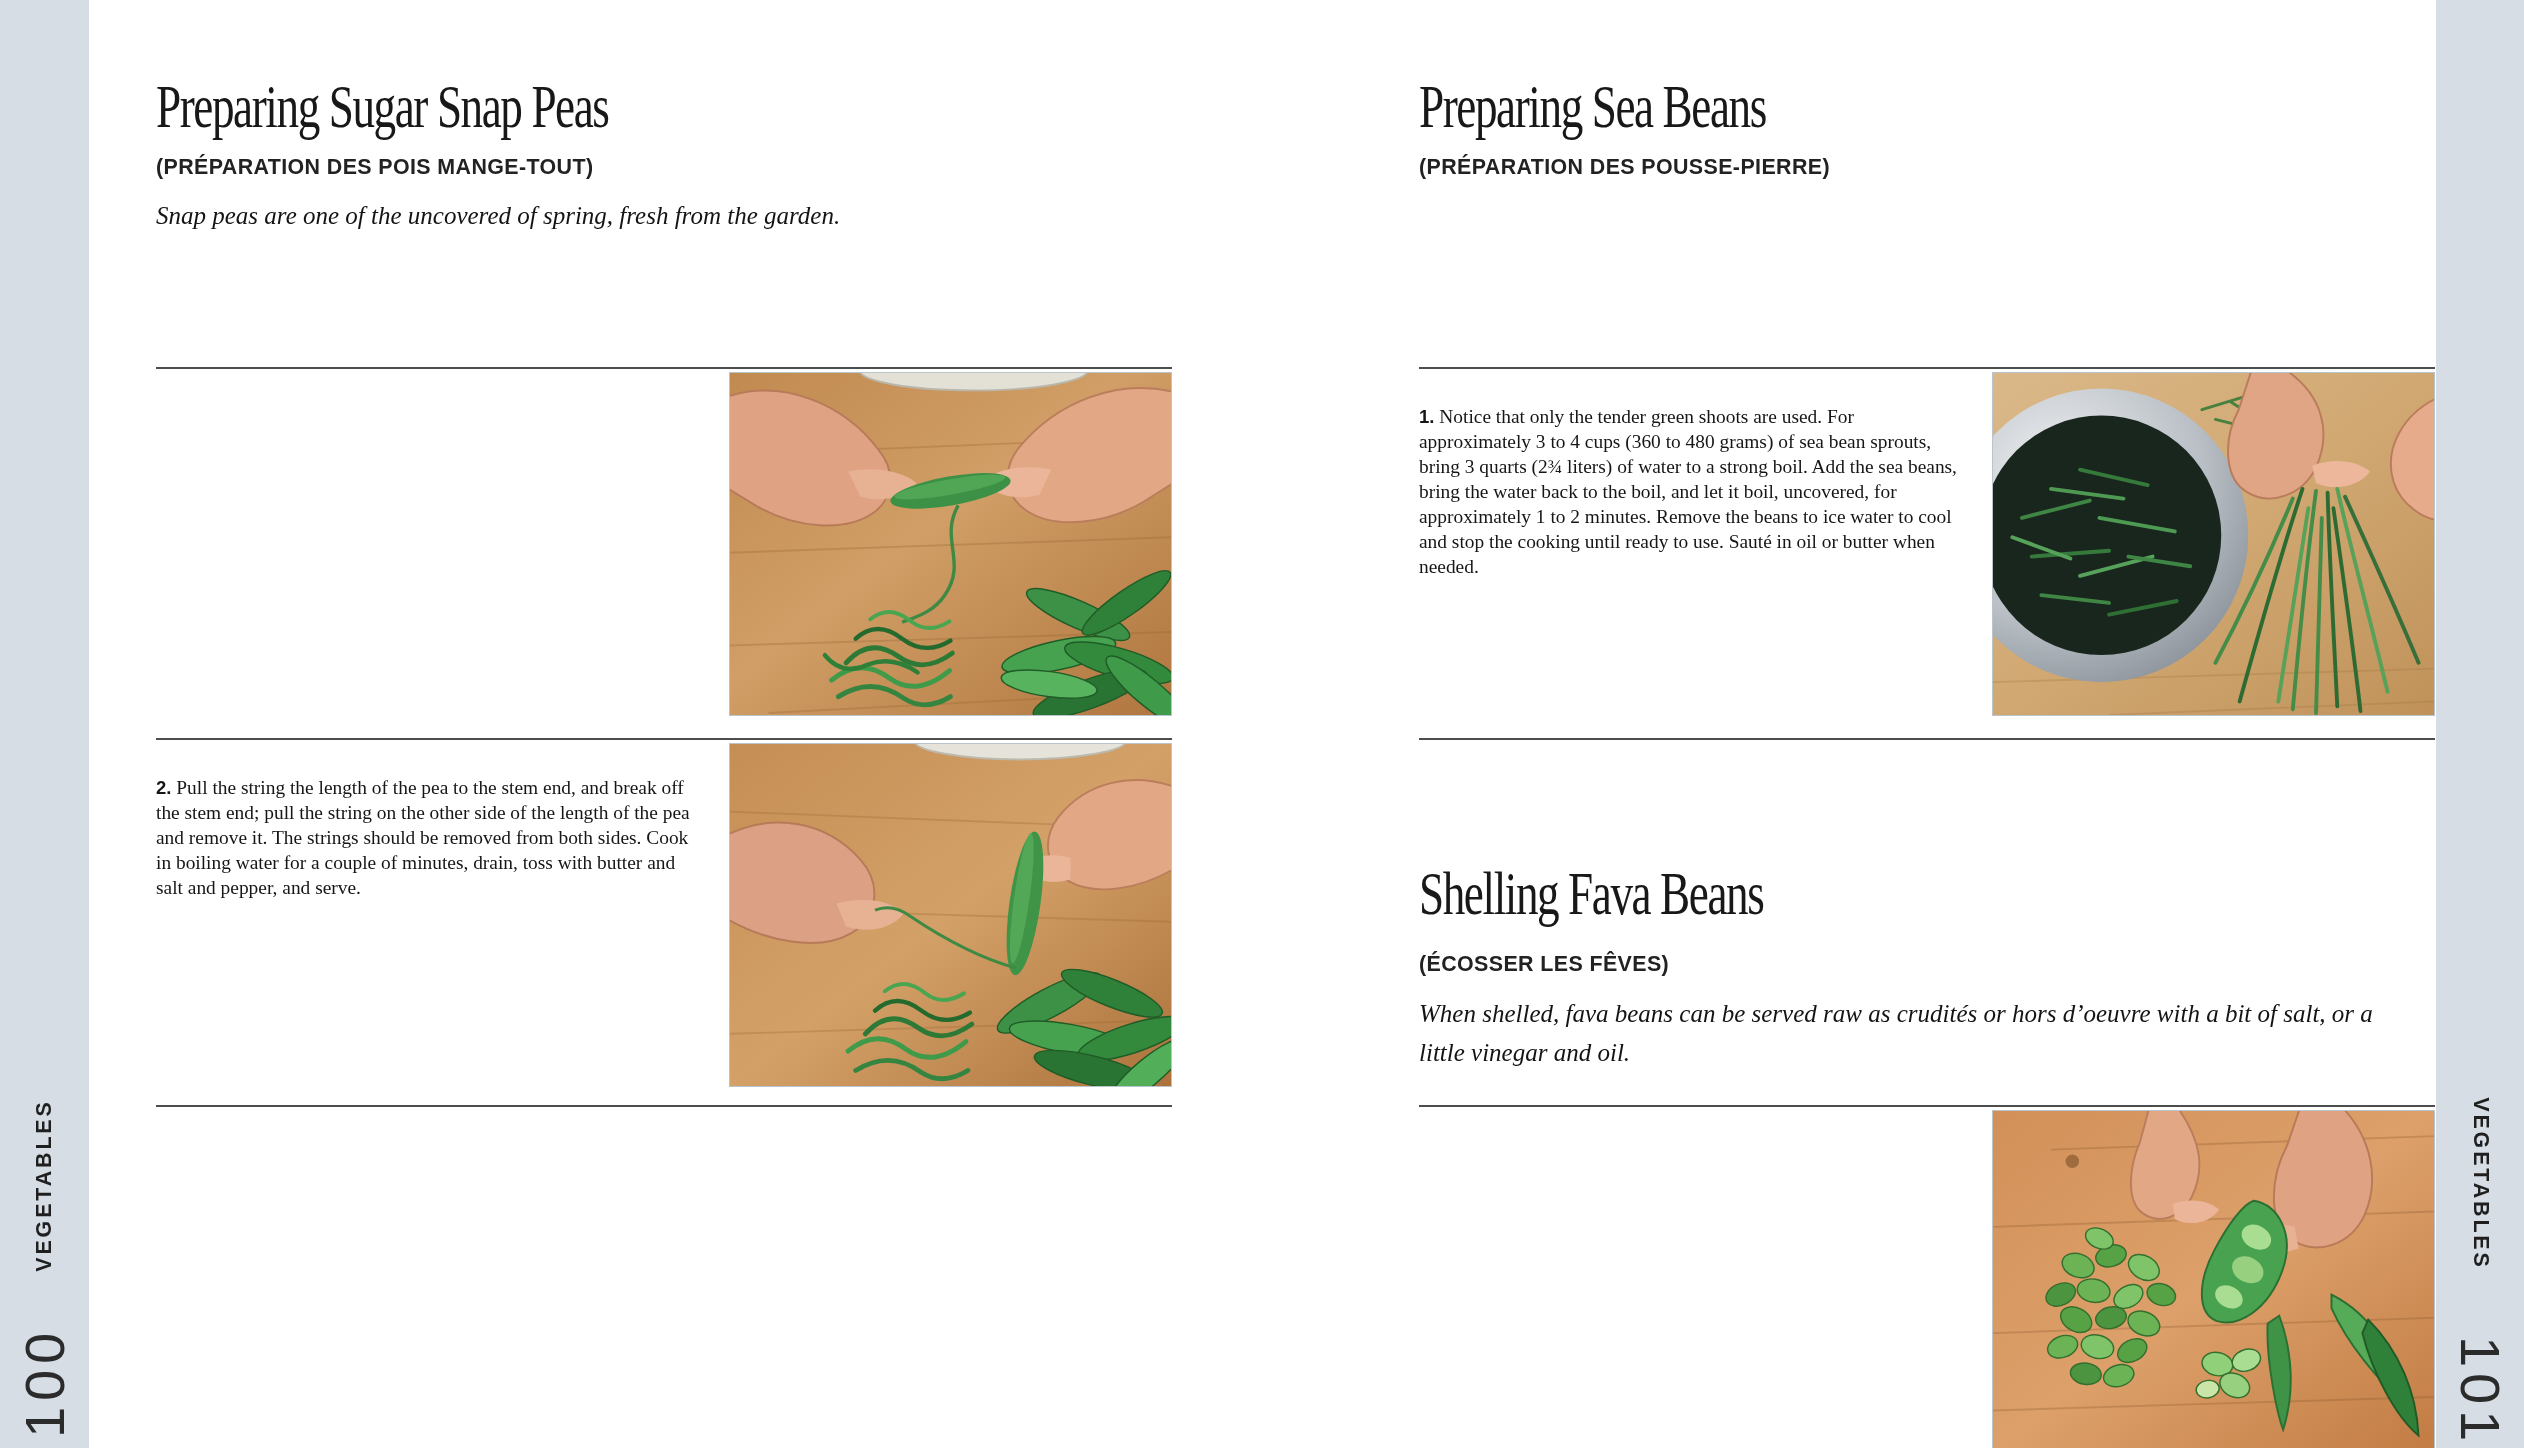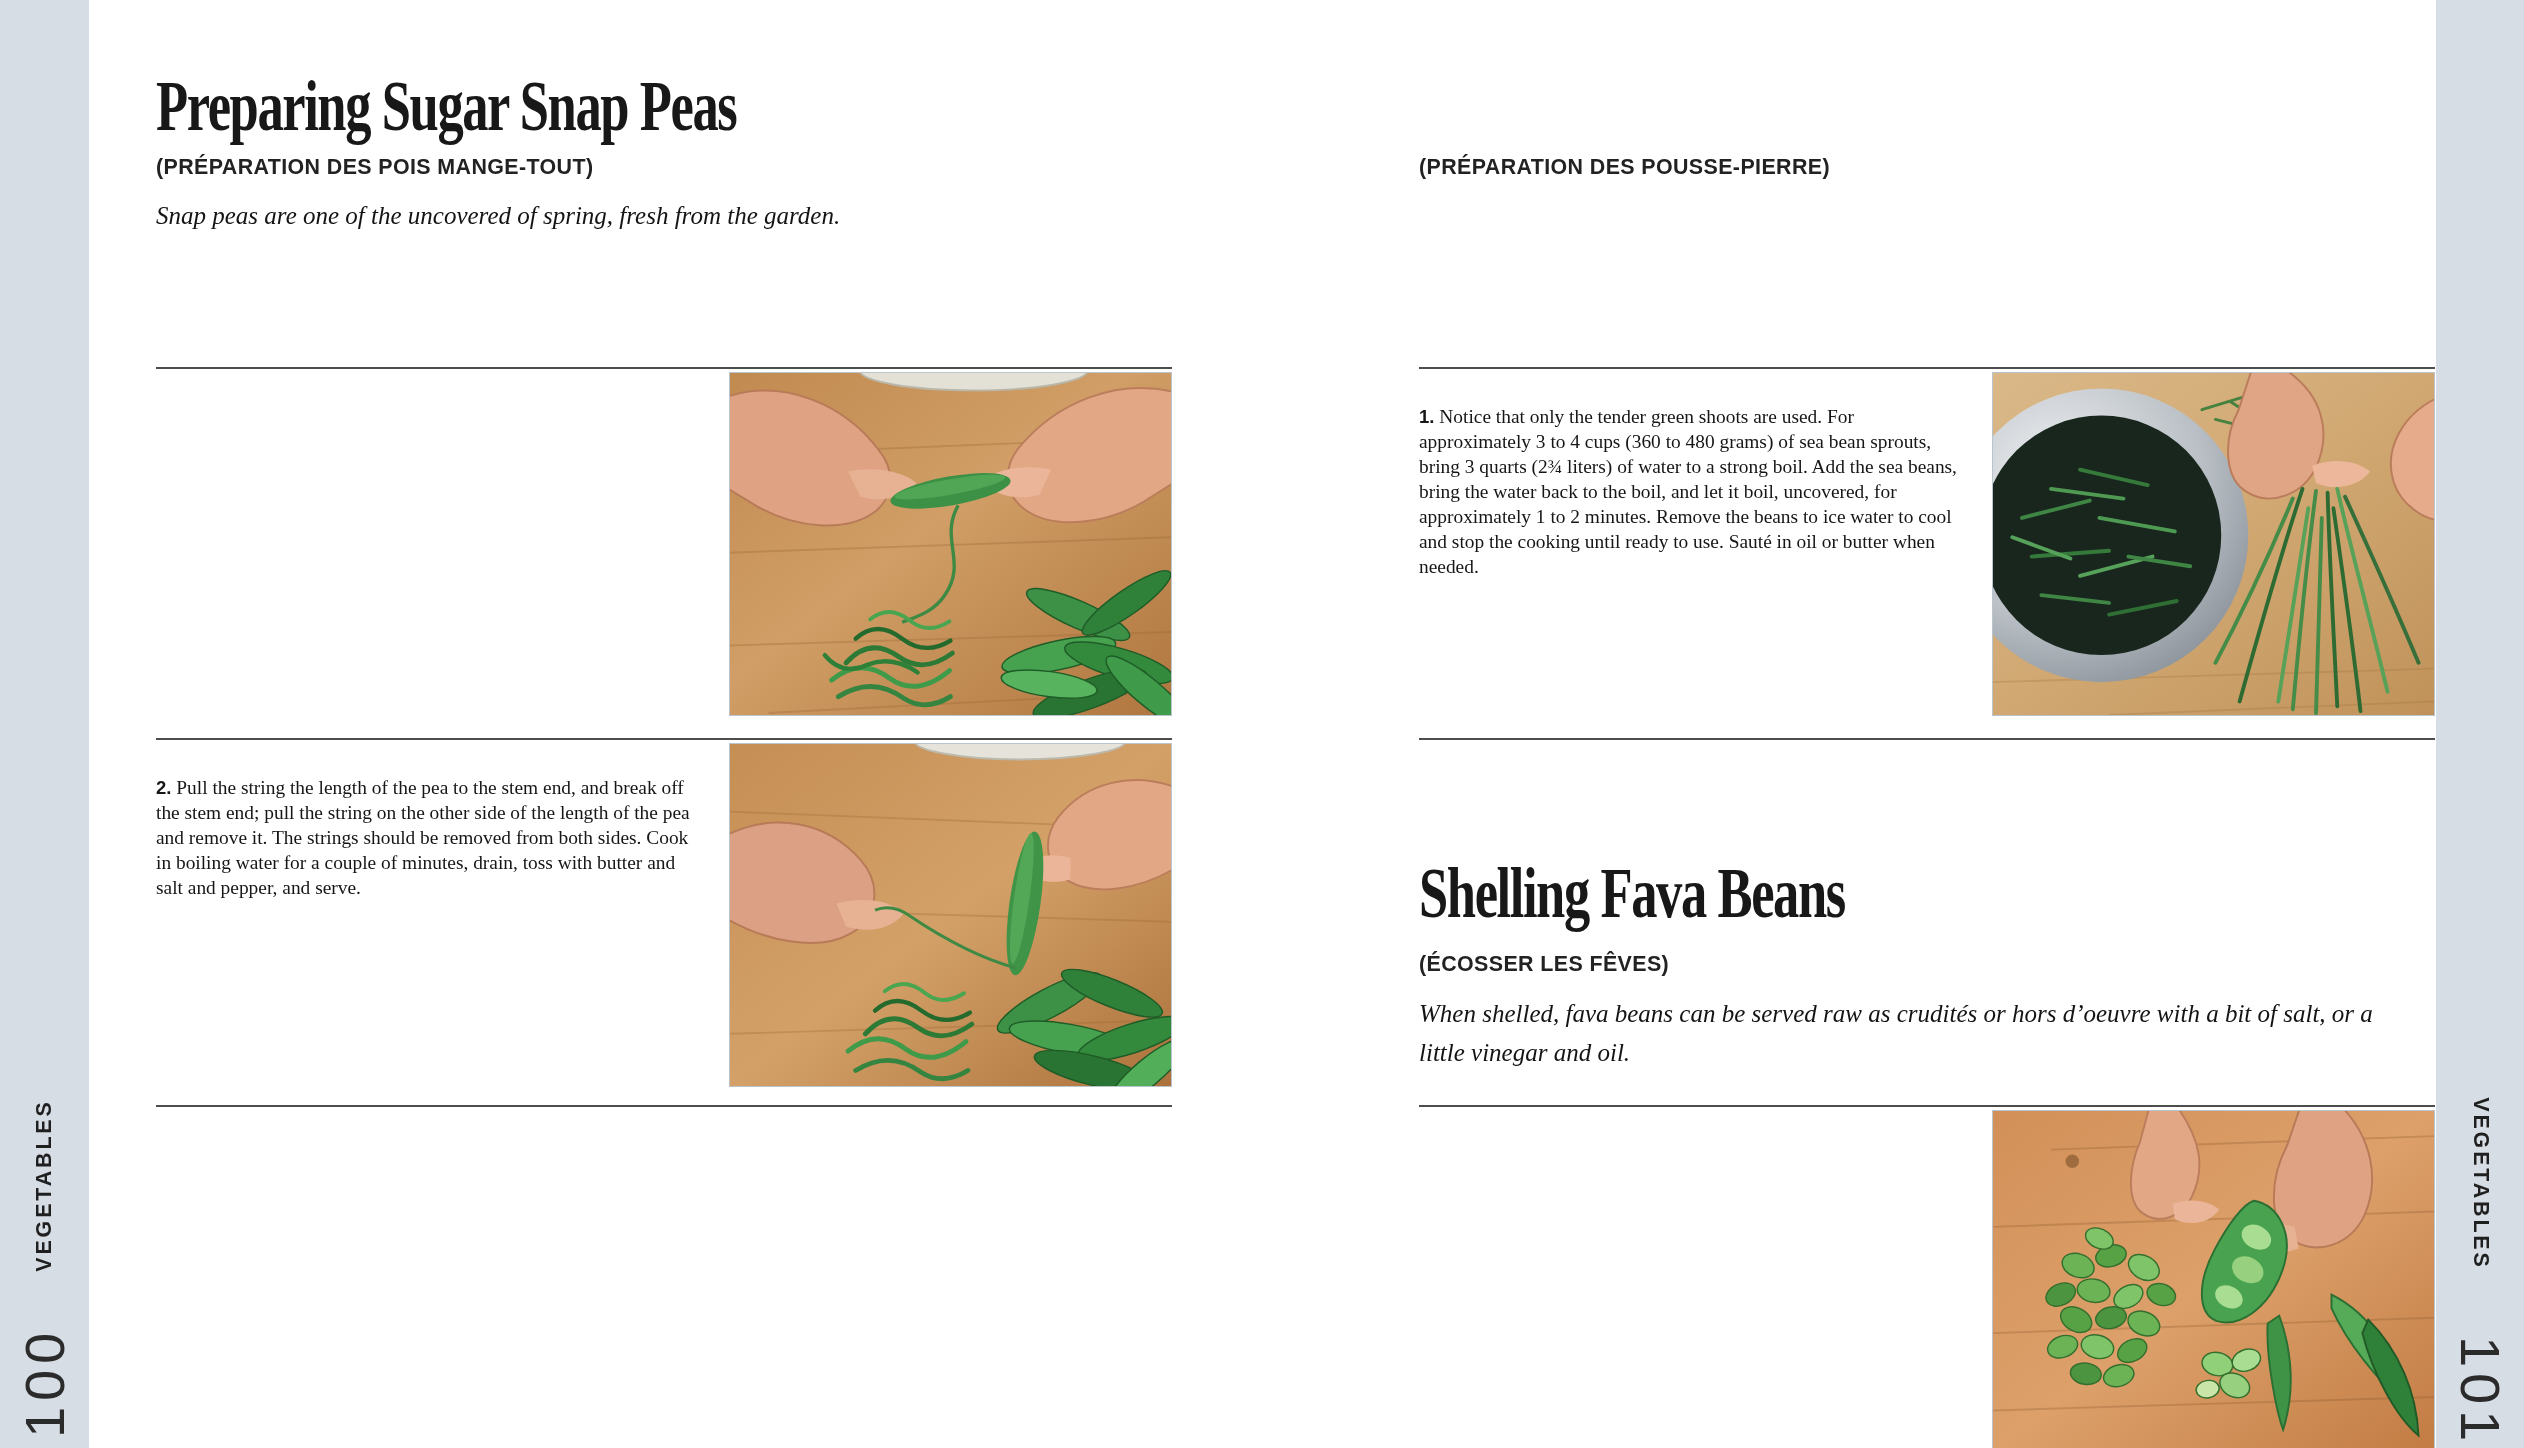--- a/index.html
+++ b/index.html
@@ -21,21 +21,21 @@
   .pnum-left{left:0;top:1309px;height:146px;}
   .vlabel-right{left:2436px;top:1093px;height:180px;}
   .pnum-right{left:2436px;top:1323px;height:136px;}
 
   
   .page{position:absolute;top:0;width:1016px;height:1449px;}
   .page-left{left:156px;}
   .page-right{left:1419px;}
 
   .title{position:absolute;left:0;margin:0;font-family:"Liberation Serif",serif;
-      font-weight:700;font-size:71px;line-height:93px;color:#181818;white-space:nowrap;text-align:right;}
+      font-weight:400;font-size:61px;line-height:93px;color:#181818;white-space:nowrap;text-align:right;}
   .tsq{display:inline-block;transform:scaleX(.74);transform-origin:0 50%;letter-spacing:-1.9px;}
   .subtitle{position:absolute;left:0;font-family:"Liberation Sans",sans-serif;font-weight:700;
       font-size:21.4px;letter-spacing:0.4px;color:#222;white-space:nowrap;}
   .intro{position:absolute;left:0;margin:0;font-style:italic;font-size:25px;line-height:39px;
       color:#141414;width:971px;}
 
   .step-row{position:absolute;left:0;width:1016px;border-top:2.9px solid #4d4d4d;}
   .step-text{position:absolute;left:0;top:35px;width:544px;
       font-size:19.4px;line-height:25px;color:#161616;}
   .stepnum{font-family:"Liberation Sans",sans-serif;font-weight:700;font-size:18.5px;}
@@ -180,20 +180,23 @@
         </g>
       </svg>
     </figure>
   </section>
 
   <div class="end-rule rule-a"></div>
 </main>
 
 <main class="page page-right">
 
+  <h1 class="title hdr-top">
+    <span class="tsq">Preparing Sea Beans</span>
+  </h1>
   <div class="subtitle sub-top">(PRÉPARATION DES POUSSE-PIERRE)</div>
 
   <section class="step-row sec1">
     <div class="step-text">
       <span class="stepnum">1.</span>
       <span>Notice that only the tender green shoots are used. For approximately 3 to 4 cups (360 to 480 grams) of sea bean sprouts, bring 3 quarts (2¾ liters) of water to a strong boil. Add the sea beans, bring the water back to the boil, and let it boil, uncovered, for approximately 1 to 2 minutes. Remove the beans to ice water to cool and stop the cooking until ready to use. Sauté in oil or butter when needed.</span>
     </div>
     <figure class="photo" aria-label="Steel bowl of sea beans in water beside hands sorting a pile of tender green sea bean shoots on a wooden board">
       <svg viewBox="0 0 456 354" preserveAspectRatio="none">
         <defs>

